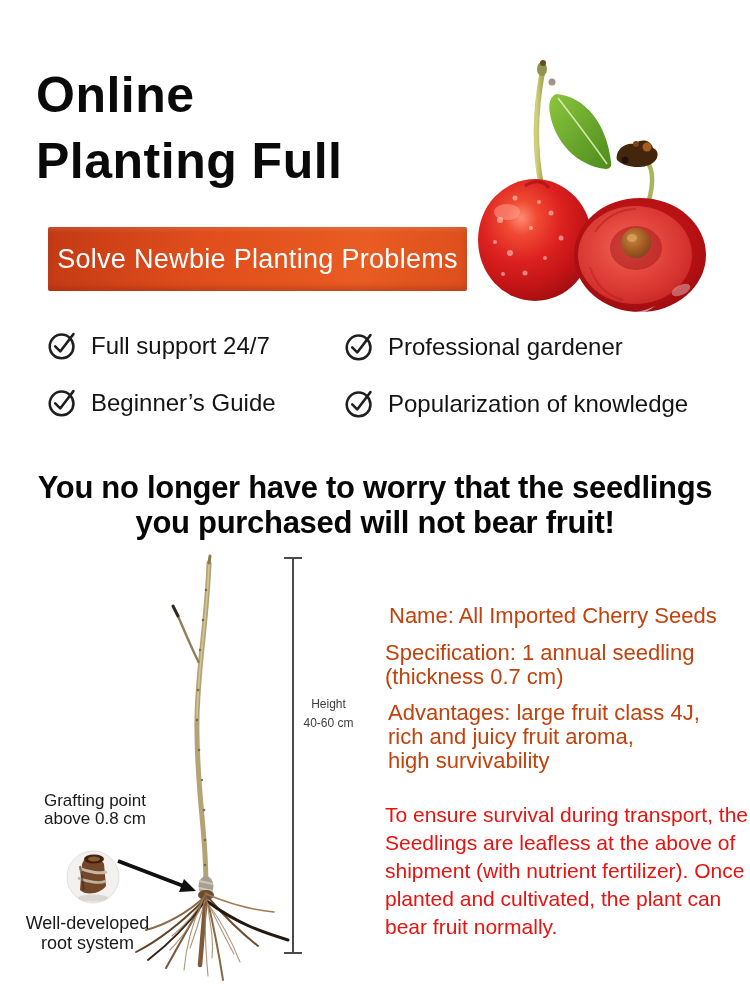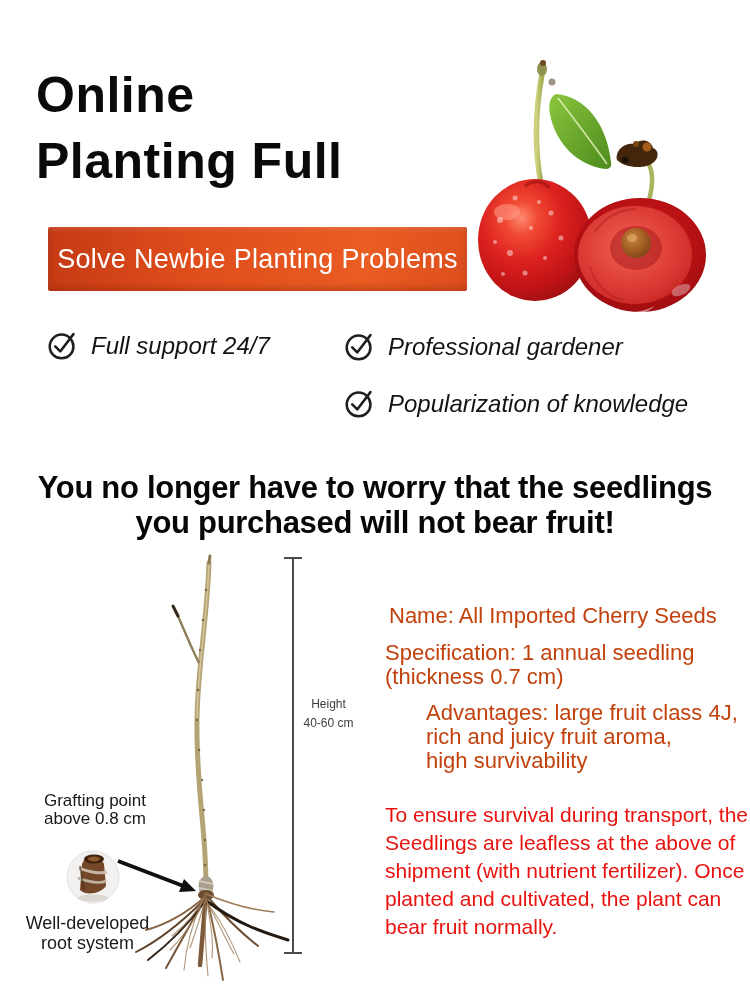--- a/index.html
+++ b/index.html
@@ -12,39 +12,39 @@
          line-height:66px;color:#0a0a0a;letter-spacing:.5px;}
   
   .cherry-art{position:absolute;left:455px;top:52px;width:295px;height:272px;}
   
   .banner{position:absolute;left:48px;top:227px;width:419px;height:64px;
           background:linear-gradient(100deg,#c43a14 0%,#df4d1c 35%,#e95c22 75%,#dd4e1d 100%);
           border-radius:2px;box-shadow:inset 0 -3px 6px rgba(120,25,5,.35), inset 0 3px 4px rgba(255,255,255,.12);}
   .banner-label{width:100%;height:64px;line-height:64px;text-align:center;color:#ffffff;
           font-size:27px;letter-spacing:.3px;}
   
-  .feature{position:absolute;display:flex;align-items:center;gap:13px;font-style:italic;}
+  .feature{position:absolute;display:flex;align-items:center;gap:13px;}
   .feature .icon{width:31px;height:31px;flex:0 0 auto;}
   .feature .flabel{font-size:24px;color:#141414;white-space:nowrap;}
   .f1{left:47px;top:330px;} .f2{left:344px;top:331px;}
   .f3{left:47px;top:387px;} .f4{left:344px;top:388px;}
   
   .headline{position:absolute;left:0;top:470px;width:750px;text-align:center;
             font-size:31px;font-weight:bold;line-height:35px;letter-spacing:-.3px;color:#070707;}
   
   .seedling-art{position:absolute;left:0;top:550px;width:380px;height:450px;}
   .anno{position:absolute;text-align:center;color:#191919;}
   .anno-height{left:292px;top:695px;width:73px;font-size:12px;line-height:19px;color:#3d3d3d;}
   .anno-graft{left:22px;top:792px;width:146px;font-size:17px;line-height:17.5px;}
   .anno-root{left:5px;top:913px;width:165px;font-size:18px;line-height:20px;}
   
   .product{position:absolute;left:385px;top:603px;width:360px;font-size:22px;color:#c2410c;}
   .p-name{line-height:25px;margin:0 0 13px 0;padding-left:4px;}
   .p-spec{line-height:24px;margin:0 0 12px 0;}
-  .p-adv{line-height:24px;padding-left:3px;margin-left:38px;}
+  .p-adv{line-height:24px;padding-left:3px;}
   
   .note{position:absolute;left:385px;top:801px;width:360px;font-size:21px;line-height:28px;}
   .note div{white-space:nowrap;}
 </style>
 </head>
 <body>
 
 <div class="canvas">
 
   <div class="title">
@@ -139,20 +139,27 @@
       <path d="M 9,18 L 14.5,23.5 L 29,4.5" stroke="#1f1f1f" stroke-width="2.8" fill="none" stroke-linecap="round" stroke-linejoin="round"></path>
     </svg>
     <span class="flabel">Full support 24/7</span>
   </div>
   <div class="feature f2">
     <svg class="icon" viewBox="0 0 34 34">
       <circle cx="16" cy="18" r="13" stroke="#1f1f1f" stroke-width="2.8" fill="none"></circle>
       <path d="M 9,18 L 14.5,23.5 L 29,4.5" stroke="#1f1f1f" stroke-width="2.8" fill="none" stroke-linecap="round" stroke-linejoin="round"></path>
     </svg>
     <span class="flabel">Professional gardener</span>
+  </div>
+  <div class="feature f3">
+    <svg class="icon" viewBox="0 0 34 34">
+      <circle cx="16" cy="18" r="13" stroke="#1f1f1f" stroke-width="2.8" fill="none"></circle>
+      <path d="M 9,18 L 14.5,23.5 L 29,4.5" stroke="#1f1f1f" stroke-width="2.8" fill="none" stroke-linecap="round" stroke-linejoin="round"></path>
+    </svg>
+    <span class="flabel">Beginner’s Guide</span>
   </div>
   <div class="feature f4">
     <svg class="icon" viewBox="0 0 34 34">
       <circle cx="16" cy="18" r="13" stroke="#1f1f1f" stroke-width="2.8" fill="none"></circle>
       <path d="M 9,18 L 14.5,23.5 L 29,4.5" stroke="#1f1f1f" stroke-width="2.8" fill="none" stroke-linecap="round" stroke-linejoin="round"></path>
     </svg>
     <span class="flabel">Popularization of knowledge</span>
   </div>
 
   <div class="headline">

